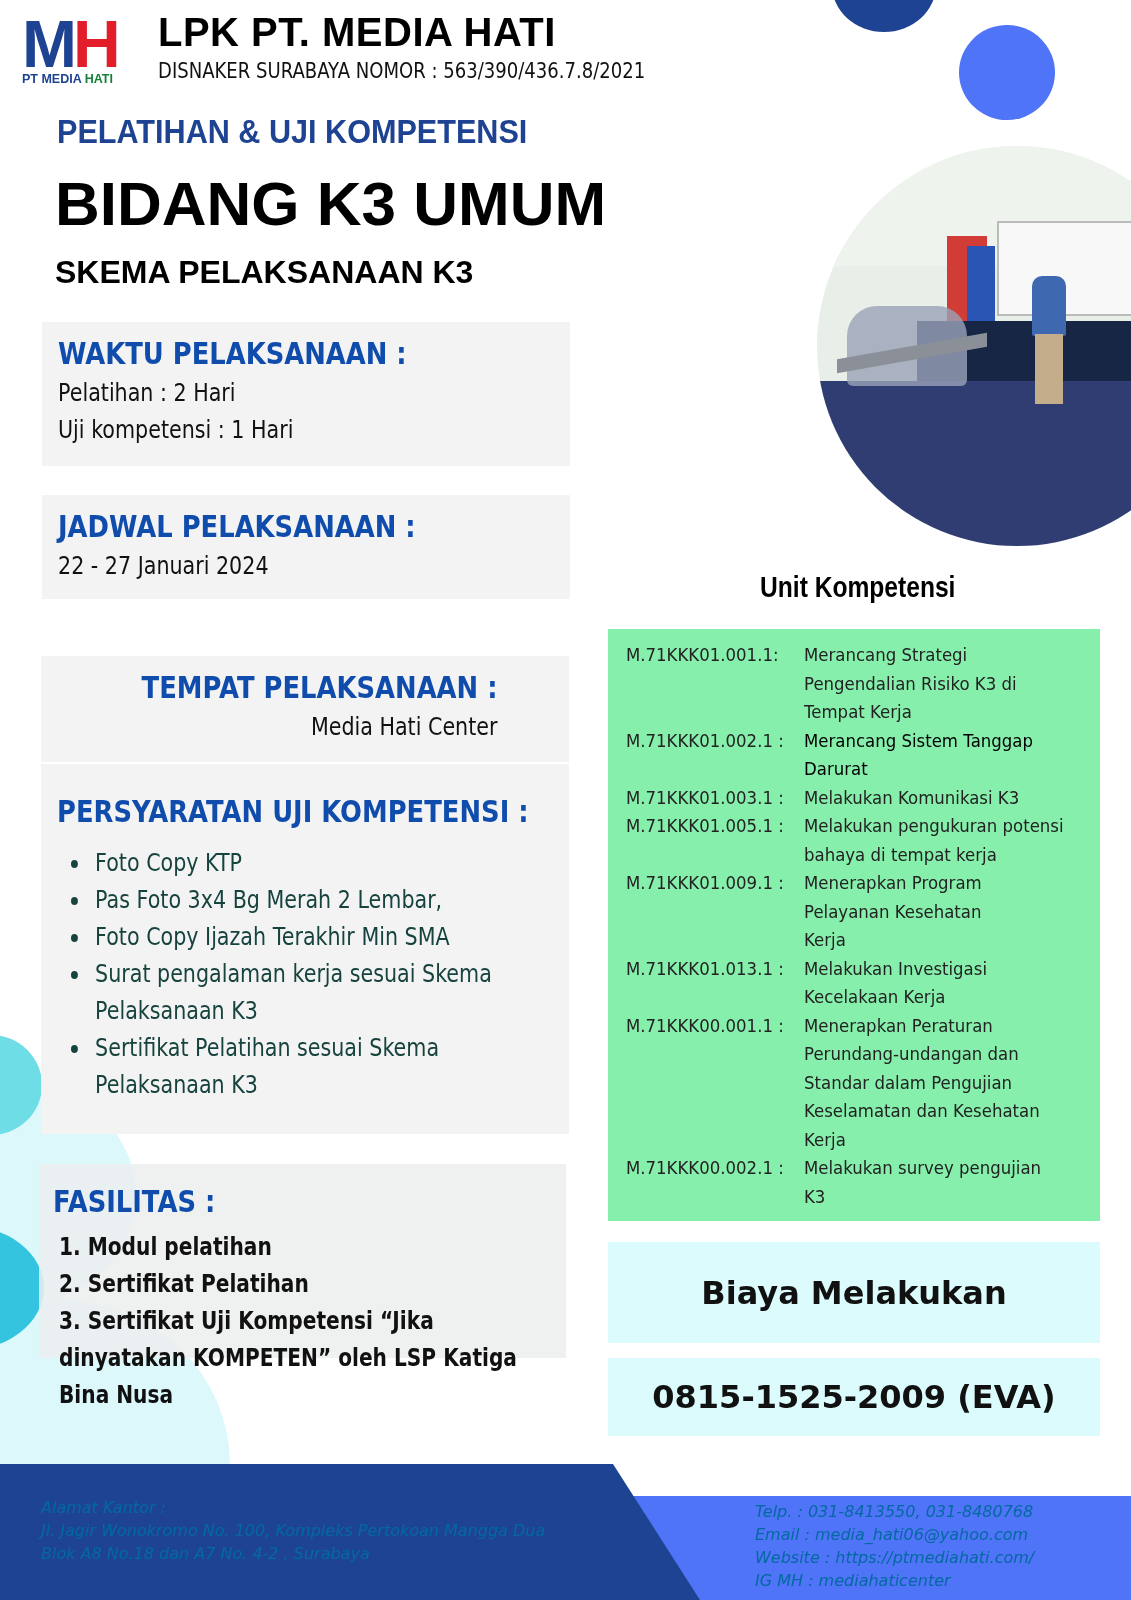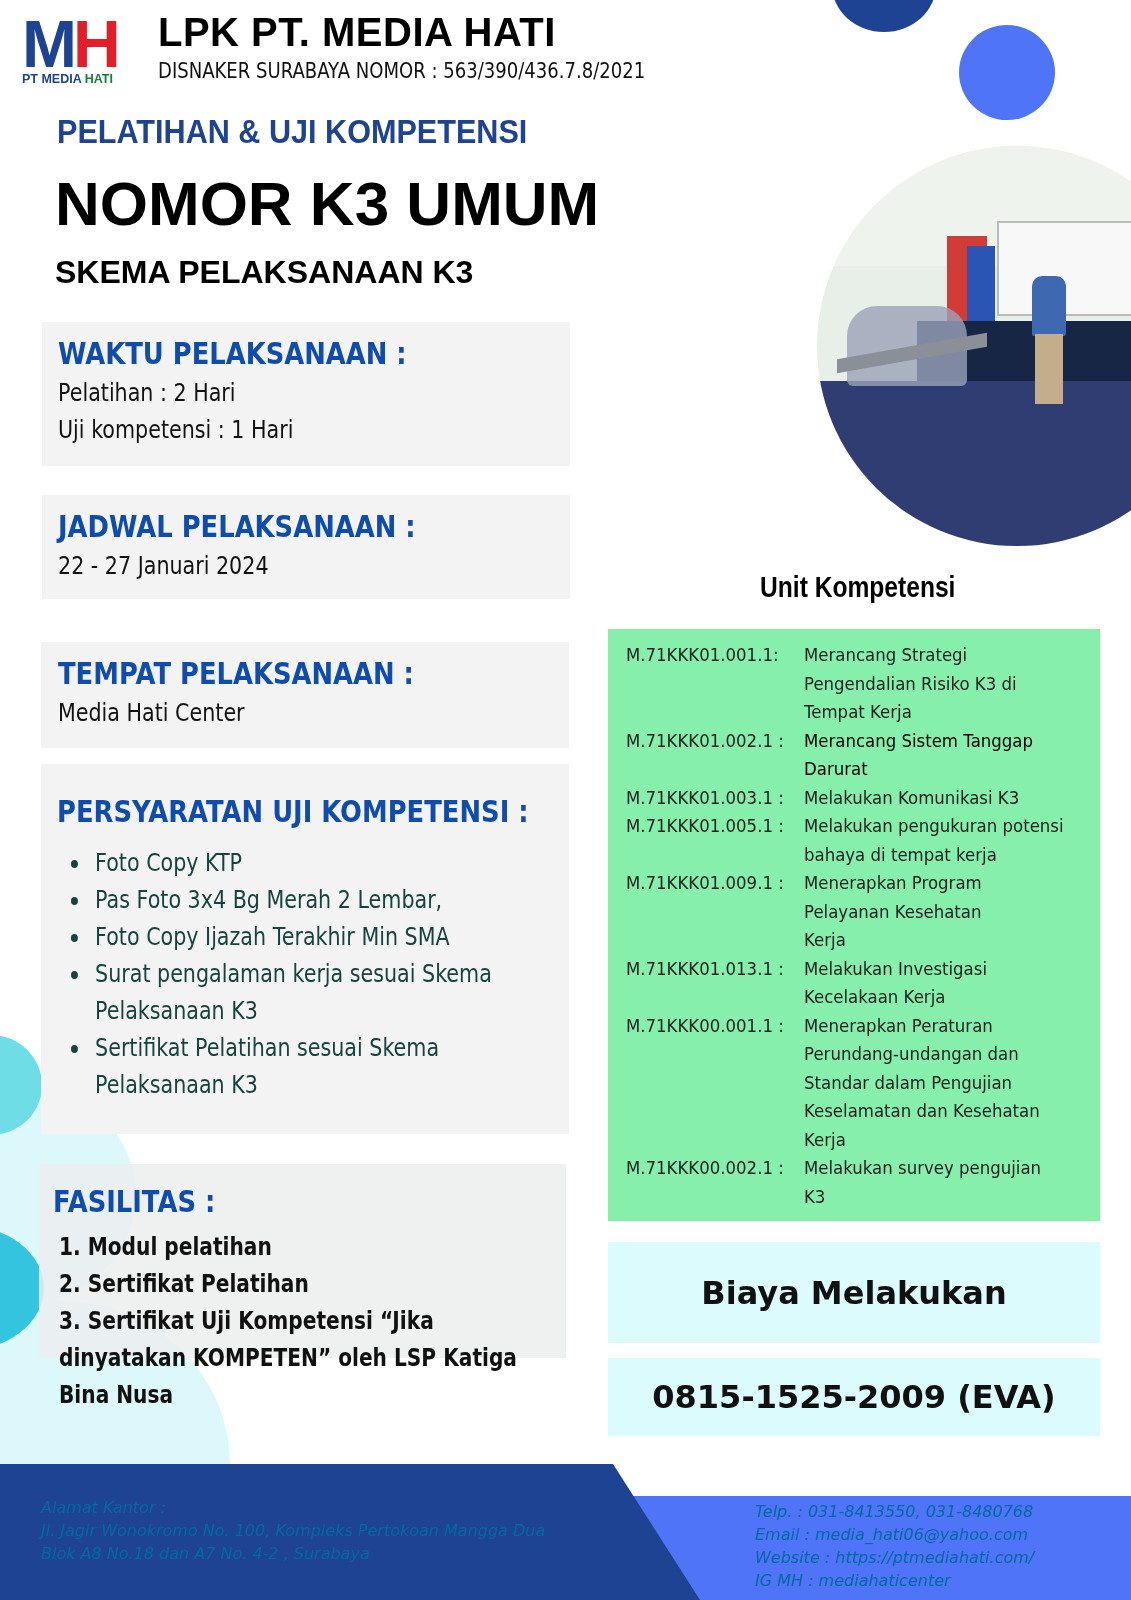--- a/index.html
+++ b/index.html
@@ -39,21 +39,21 @@
   .photo .person-legs { position:absolute; left:218px; top:188px; width:28px; height:70px; background:#c3ad8a; }
   .photo .desk { position:absolute; left:20px; top:200px; width:150px; height:14px; background:#8b8f98; transform:skewY(-10deg); }
   .photo .audience { position:absolute; left:30px; top:160px; width:120px; height:80px; background:#9aa3b8; border-radius:30px 30px 6px 6px; opacity:0.8; }
 
   .card { position:absolute; background:#f3f3f3; }
   .card-title { font-family:"DejaVu Sans", sans-serif; font-weight:bold; color:#0f4cac; font-size:30px; transform:scaleX(0.86); transform-origin:left; white-space:nowrap; }
   .card-line { font-family:"DejaVu Sans", sans-serif; font-size:24px; color:#111; transform:scaleX(0.86); transform-origin:left; white-space:nowrap; line-height:37px; }
 
   .card-waktu { left:42px; top:322px; width:528px; height:144px; padding:14px 0 0 16px; }
   .card-jadwal { left:42px; top:495px; width:528px; height:104px; padding:14px 0 0 16px; }
-  .card-tempat { left:41px; top:642px; width:528px; height:106px; padding:14px 0 0 17px; }
+  .card-tempat { left:41px; top:656px; width:528px; height:106px; padding:14px 0 0 17px;text-align:right; }
   .card-syarat { left:41px; top:764px; width:528px; height:370px; padding:30px 0 0 16px; }
   .card-fasilitas { left:39px; top:1164px; width:527px; height:194px; padding:20px 0 0 14px; background:rgba(236,238,238,0.85); }
 
   .syarat-list { list-style:none; margin-top:16px; padding-left:14px; }
   .syarat-list li { position:relative; padding-left:28px; font-family:"DejaVu Sans", sans-serif; font-size:24px; color:#17433f; line-height:37px; transform:scaleX(0.86); transform-origin:left; white-space:nowrap; }
   .syarat-list li .bullet { position:absolute; left:0; top:15px; width:8px; height:8px; border-radius:50%; background:#17433f; }
 
   .fas-list { margin-top:10px; padding-left:6px; }
   .fas-list div { font-family:"DejaVu Sans", sans-serif; font-weight:bold; font-size:24px; color:#111; line-height:37px; transform:scaleX(0.84); transform-origin:left; white-space:nowrap; }
 
@@ -85,21 +85,21 @@
 <div class="deco deco-left-3"></div>
 
 <div class="logo">
   <div class="logo-mh"><span class="logo-m">M</span><span class="logo-h">H</span></div>
   <div class="logo-sub"><span>PT MEDIA </span><span class="hati">HATI</span></div>
 </div>
 <div class="org-name">LPK PT. MEDIA HATI</div>
 <div class="org-reg">DISNAKER SURABAYA NOMOR : 563/390/436.7.8/2021</div>
 
 <div class="title-1">PELATIHAN &amp; UJI KOMPETENSI</div>
-<div class="title-2">NOMOR  K3 UMUM</div>
+<div class="title-2">BIDANG  K3 UMUM</div>
 <div class="title-3">SKEMA PELAKSANAAN K3</div>
 
 <div class="photo">
   <div class="ceiling"></div>
   <div class="redwall"></div>
   <div class="bluewall"></div>
   <div class="screen"></div>
   <div class="stage"></div>
   <div class="floor"></div>
   <div class="audience"></div>

